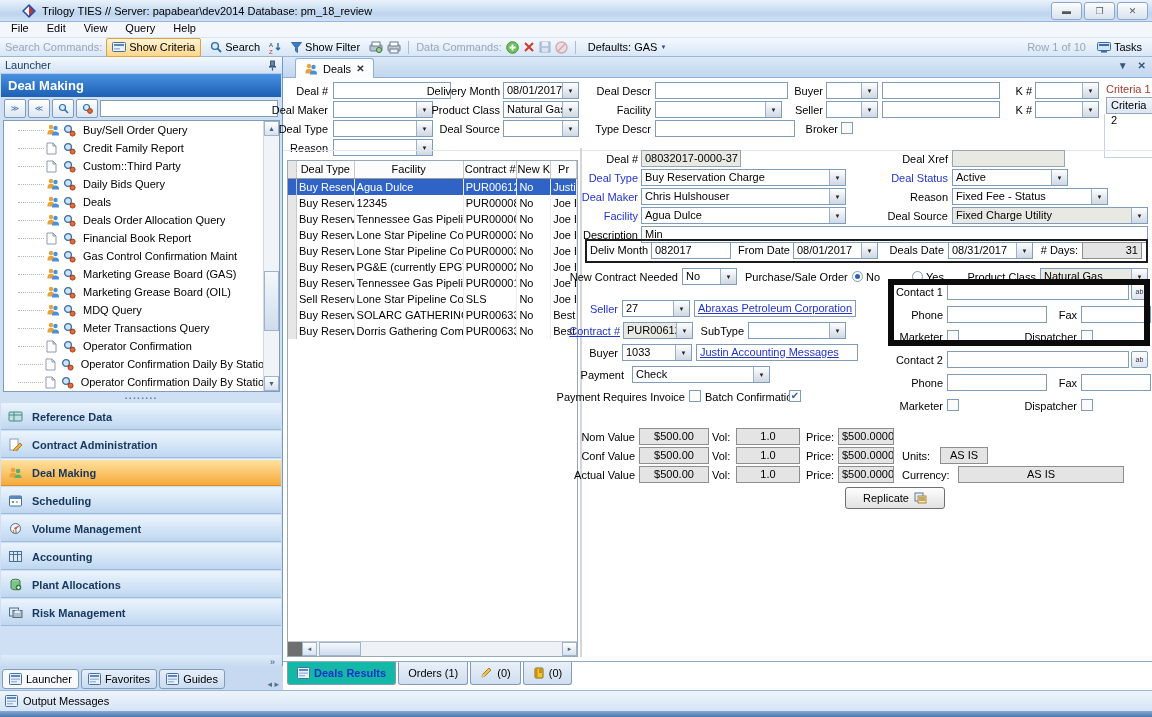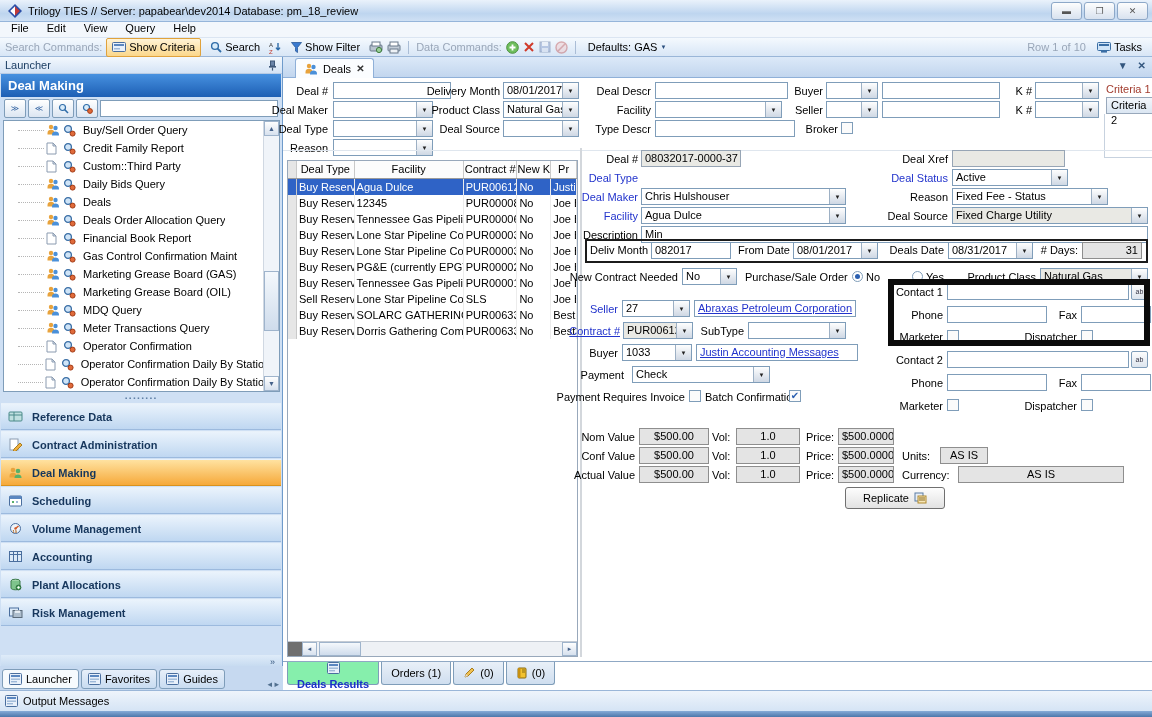--- a/index.html
+++ b/index.html
@@ -1,21 +1,21 @@
 <!DOCTYPE html>
 <html><head>
 <meta charset="utf-8">
 <style>
   html,body{margin:0;padding:0;background:#9db8d9;}
   #app{position:relative;width:1152px;height:717px;font-family:"Liberation Sans",sans-serif;
        font-size:11px;color:#000;background:#fff;overflow:hidden;border:0;}
   .abs{position:absolute;}
   
   #titlebar{left:0;top:0;width:1152px;height:22px;background:linear-gradient(#eaf2fb,#bed5ef 65%,#cfe0f4);
-            border-bottom:1px solid #96b5da;display:flex;align-items:center;gap:6px;padding:0 8px;box-sizing:border-box;}
+            border-bottom:1px solid #96b5da;display:flex;align-items:center;gap:6px;padding:0 22px;box-sizing:border-box;}
   .winbtns{position:absolute;right:4px;top:2px;display:flex;gap:2px;}
   .wbtn{width:29px;height:16px;border:1px solid #8da8c8;border-radius:3px;
         background:linear-gradient(#fdfdfd,#d8e2ef);display:flex;align-items:center;justify-content:center;
         font-size:9px;color:#555;}
   #menubar{left:0;top:22px;width:1152px;height:16px;background:#f3f7fc;border-bottom:1px solid #dbe5f2;
            display:flex;align-items:center;padding-left:2px;box-sizing:border-box;}
   .menu-item{padding:0 9px;height:20px;line-height:16px;}
   #toolbar{left:0;top:38px;width:1152px;height:19px;background:linear-gradient(#f4f9fe,#d8e6f6);
            border-bottom:1px solid #9ab6d8;display:flex;align-items:center;gap:4px;padding:0 5px;box-sizing:border-box;}
   .tb-gray{color:#99a6b8;}
@@ -111,21 +111,21 @@
   #critline{left:283px;top:150px;width:869px;height:1px;background:#dfe6ee;}
   
   #datebox{left:585px;top:239px;width:563px;height:24px;border:2px solid #1b1b1b;box-sizing:border-box;}
   
   #annot{left:888px;top:279px;width:262px;height:67px;border:6px solid #0b0b0b;box-sizing:border-box;z-index:50;}
   
   #btabline{left:283px;top:661px;width:869px;height:1px;background:#8fa8c4;}
   #btabs{left:287px;top:662px;position:absolute;display:flex;gap:0;}
   .btab{height:23px;border:1px solid #7f9db9;border-top:none;border-radius:0 0 3px 3px;
         background:linear-gradient(#e9f0f8,#cfdeef);display:flex;align-items:center;gap:4px;padding:0 9px;box-sizing:border-box;margin-right:2px;}
-  .btab.active{background:#86efac;color:#1b30c8;font-weight:bold;flex-direction:column;}
+  .btab.active{background:#14b8a6;color:#1b30c8;font-weight:bold;}
   
   .crit-tab1{color:#a23c2e;}
   #crit2{left:1106px;top:97px;width:46px;height:17px;border:1px solid #98a8bb;border-right:none;background:linear-gradient(#f2f6fb,#dbe6f2);
          line-height:15px;padding-left:4px;box-sizing:border-box;}
   #critframe{left:1104px;top:114px;width:48px;height:44px;border-left:1px solid #c7d2df;border-bottom:1px solid #c7d2df;box-sizing:border-box;}
 </style>
 </head>
 <body>
 
 <div id="app">
@@ -879,20 +879,24 @@
       </div>
     </div>
   <div class="abs" id="vsplit"></div>
 
   <span class="lbl abs" style="left:560px;top:152px;width:78px">Deal #</span>
   <span class="tbx gray abs" style="left:641px;top:150px;width:100px">08032017-0000-37</span>
   <span class="lbl abs" style="left:870px;top:152px;width:78px">Deal Xref</span>
   <span class="tbx gray abs" style="left:952px;top:150px;width:113px"></span>
 
   <span class="lbl blbl abs" style="left:560px;top:171px;width:78px">Deal Type</span>
+  <span class="combo abs" style="left:641px;top:169px;width:205px">
+      <span class="cv">Buy Reservation Charge</span>
+      <span class="dd">▼</span>
+    </span>
   <span class="lbl blbl abs" style="left:870px;top:171px;width:78px">Deal Status</span>
   <span class="combo abs" style="left:952px;top:169px;width:116px">
       <span class="cv">Active</span>
       <span class="dd">▼</span>
     </span>
 
   <span class="lbl blbl abs" style="left:560px;top:190px;width:78px">Deal Maker</span>
   <span class="combo abs" style="left:641px;top:188px;width:205px">
       <span class="cv">Chris Hulshouser</span>
       <span class="dd">▼</span>

